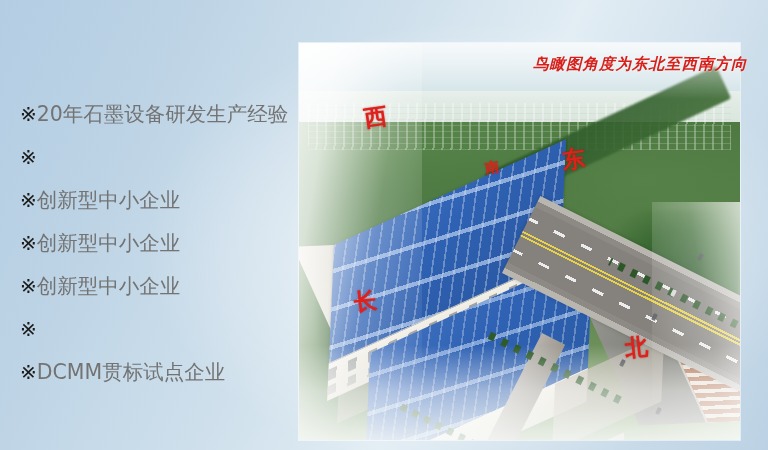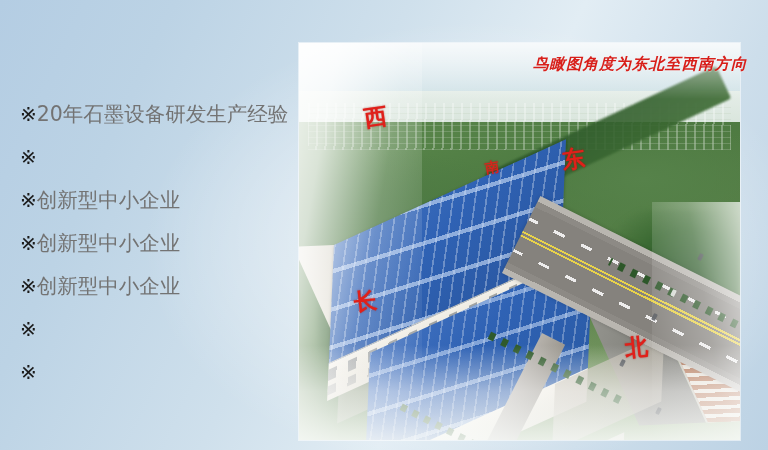--- a/index.html
+++ b/index.html
@@ -393,20 +393,21 @@
     <span class="bullet-mark">※</span>
     <span class="bullet-text">创新型中小企业</span>
   </div>
 
   <div class="bullet-row">
     <span class="bullet-mark">※</span>
   </div>
 
   <div class="bullet-row">
     <span class="bullet-mark">※</span>
+    <span class="bullet-text">DCMM贯标试点企业</span>
   </div>
 
 </div>
 
 <div id="aerial-photo">
 
   <div class="ph" id="photo-sky"></div>
   <div class="ph" id="photo-haze-far"></div>
   <div class="ph" id="photo-field"></div>
   <div class="ph" id="photo-village"></div>

